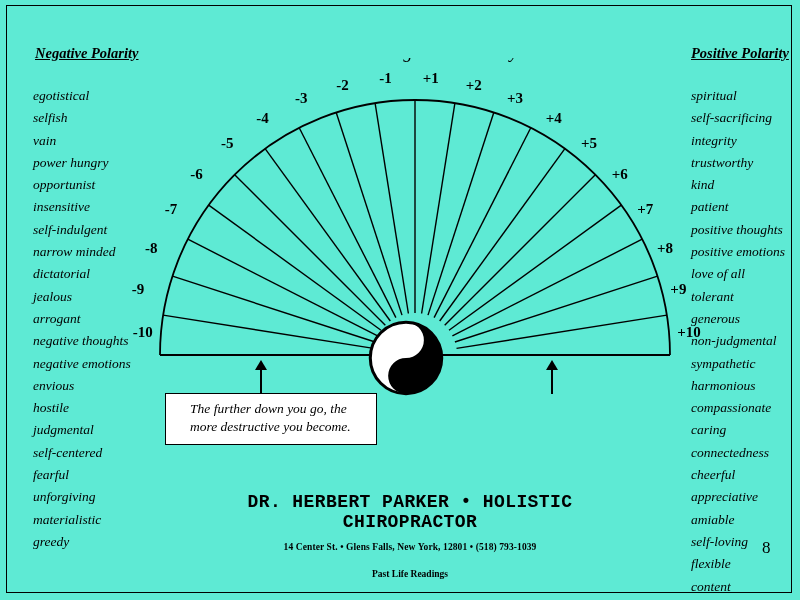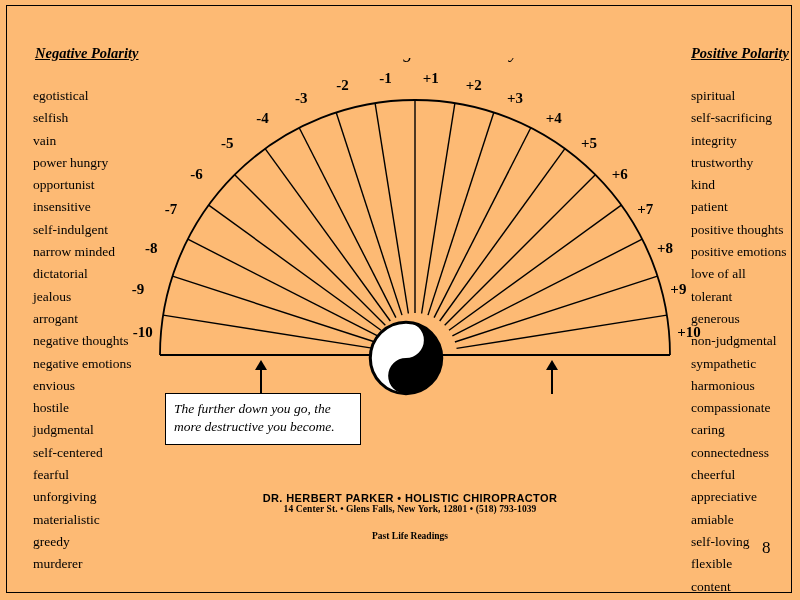--- a/index.html
+++ b/index.html
@@ -4,21 +4,21 @@
 <style>
   html, body {
     margin: 0;
     padding: 0;
     background: #ffffff;
   }
   #page {
     position: relative;
     width: 800px;
     height: 600px;
-    background: #fdba74;
+    background: #5eead4;
     overflow: hidden;
     font-family: "Liberation Serif", serif;
   }
   .border-frame {
     position: absolute;
     left: 6px;
     top: 5px;
     width: 786px;
     height: 588px;
     border: 1px solid #000;
@@ -44,20 +44,21 @@
     text-decoration: underline;
     white-space: nowrap;
   }
   #neg-head { left: 35px; top: 45px; }
   #pos-head { left: 691px; top: 45px; }
   .word-col {
     position: absolute;
     width: 160px;
   }
   .word {
+    font-style: italic;
     font-size: 13.5px;
     line-height: 22.3px;
     white-space: nowrap;
     color: #000;
   }
   #neg-col { left: 33px; top: 85px; }
   #pos-col { left: 691px; top: 85px; }
 
   .arc-wrap {
     position: absolute;
@@ -78,21 +79,21 @@
     position: absolute;
     left: 368px;
     top: 320px;
     width: 76px;
     height: 76px;
   }
   .callout {
     position: absolute;
     border: 1.4px solid #000;
     background: #fff;
-    padding: 6px 8px 8px 8px;
+    padding: 6px 8px 8px 24px;
     font-style: italic;
     font-size: 13.5px;
     line-height: 18px;
     color: #000;
   }
   #callout-left { left: 165px; top: 393px; width: 178px; }
   #callout-right { left: 466px; top: 393px; width: 170px; }
 
   .arrow {
     position: absolute;
@@ -113,30 +114,30 @@
 
   .footer {
     position: absolute;
     left: 200px;
     top: 492px;
     width: 420px;
     text-align: center;
     color: #000;
   }
   .footer-name {
-    font-family: Liberation Sans, sans-serif;
-    font-weight: bold;
-    font-size: 11px;
+    font-family: Liberation Mono, monospace;
+    font-weight: bold;
+    font-size: 18px;
     letter-spacing: 0.4px;
   }
   .footer-addr {
     font-family: "Liberation Serif", serif;
     font-weight: bold;
     font-size: 9.5px;
-    margin-top: 0;
+    margin-top: 10px;
     letter-spacing: 0.1px;
   }
   .footer-sub {
     font-family: "Liberation Serif", serif;
     font-weight: bold;
     font-size: 9.5px;
     margin-top: 17px;
   }
   .page-num {
     position: absolute;
@@ -181,21 +182,20 @@
       <div class="word">negative thoughts</div>
       <div class="word">negative emotions</div>
       <div class="word">envious</div>
       <div class="word">hostile</div>
       <div class="word">judgmental</div>
       <div class="word">self-centered</div>
       <div class="word">fearful</div>
       <div class="word">unforgiving</div>
       <div class="word">materialistic</div>
       <div class="word">greedy</div>
-      <div class="word">murderer</div>
     </div>
   <div class="word-col" id="pos-col">
       <div class="word">spiritual</div>
       <div class="word">self-sacrificing</div>
       <div class="word">integrity</div>
       <div class="word">trustworthy</div>
       <div class="word">kind</div>
       <div class="word">patient</div>
       <div class="word">positive thoughts</div>
       <div class="word">positive emotions</div>

